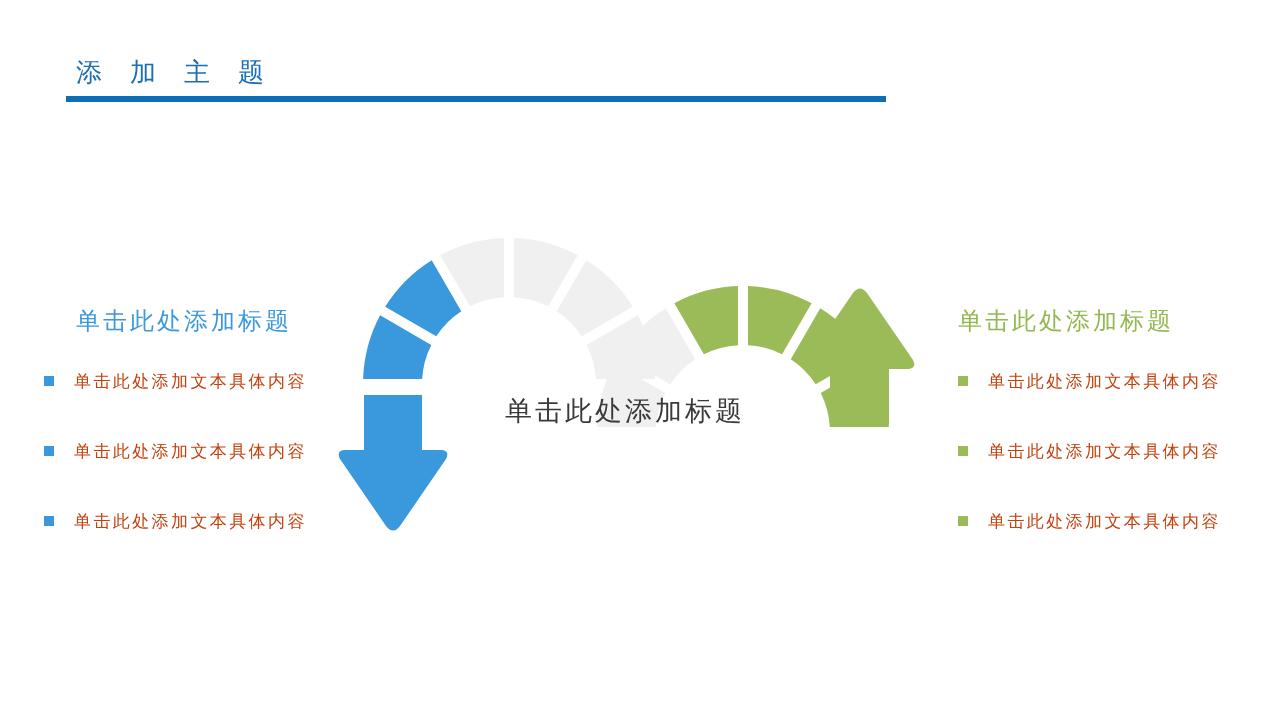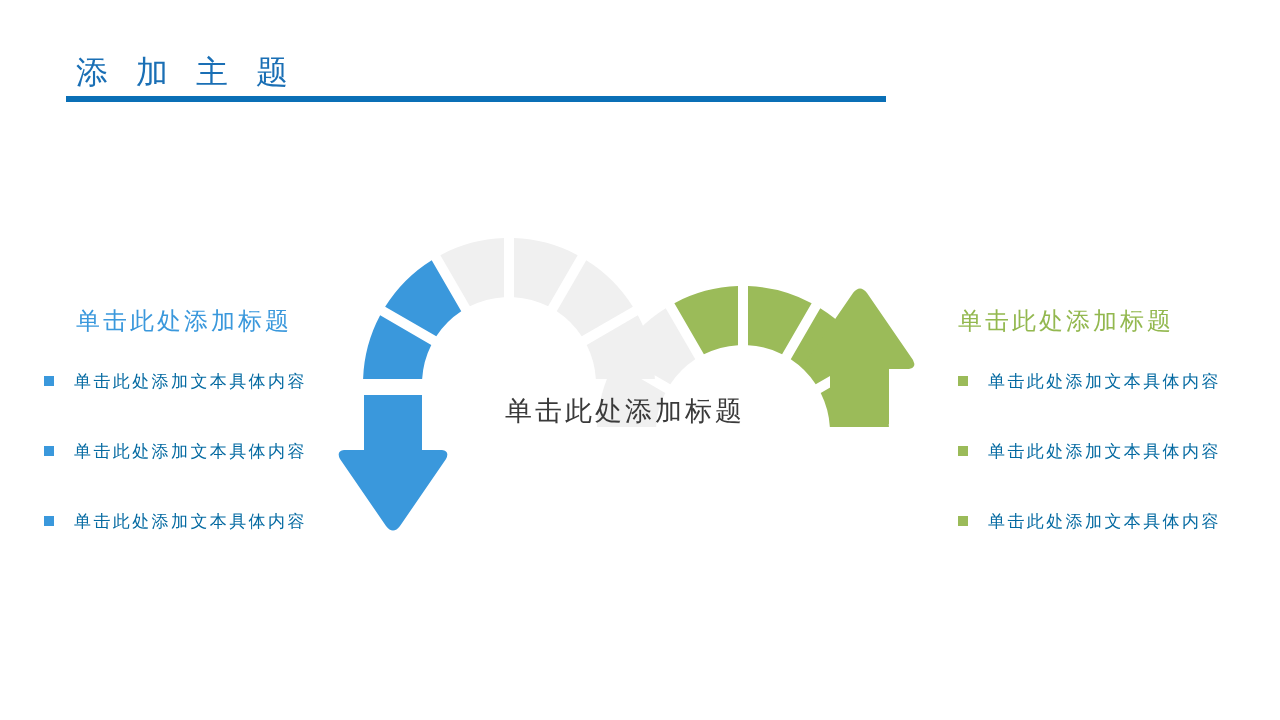--- a/index.html
+++ b/index.html
@@ -1,29 +1,29 @@
 <!DOCTYPE html>
 <html><head>
 <meta charset="utf-8">
 <style>
   html, body { margin:0; padding:0; background:#ffffff; }
   body { width:1280px; height:720px; position:relative; overflow:hidden;
          font-family:"DejaVu Serif","Liberation Serif",serif; }
-  .page-title { position:absolute; left:76px; top:52px; font-size:32px; line-height:40px;
+  .page-title { position:absolute; left:76px; top:52px; font-size:26px; line-height:40px;
                 letter-spacing:28px; color:#1a6fb5; font-family:"DejaVu Serif","Liberation Serif",serif; }
   .title-rule { position:absolute; left:66px; top:96px; width:820px; height:6px; background:#0a6fb6; }
   svg.diagram { position:absolute; left:0; top:0; }
   .center-title { position:absolute; left:480px; top:394px; width:290px; text-align:center;
                   font-size:27px; line-height:34px; letter-spacing:3px; color:#3a3a3a; }
   .side-title { position:absolute; font-size:24px; line-height:30px; letter-spacing:3px; }
   .left-title { left:76px; top:306px; color:#3a98dc; }
   .right-title { left:958px; top:306px; color:#93b84f; }
   .bullet-row { position:absolute; height:24px; display:flex; align-items:center; }
   .bullet { width:10px; height:10px; display:inline-block; }
-  .bullet-text { font-size:17px; line-height:24px; letter-spacing:2.4px; color:#0369a1; margin-left:20px; white-space:nowrap; }
+  .bullet-text { font-size:17px; line-height:24px; letter-spacing:2.4px; color:#c2410c; margin-left:20px; white-space:nowrap; }
 </style>
 </head>
 <body>
 
 <div class="page-title">添加主题</div>
 <div class="title-rule"></div>
 
 <svg class="diagram" width="1280" height="720">
   <g id="upper-arc">
       <path d="M380.1349184612891,315.3720846883618 A146,146 0 0 0 363.0856080709042,379.0009772992903 L422.14363861850336,379.0027520006652 A87,87 0 0 1 431.2815605636748,344.8995630256865 Z" fill="#3a98dc"></path>

